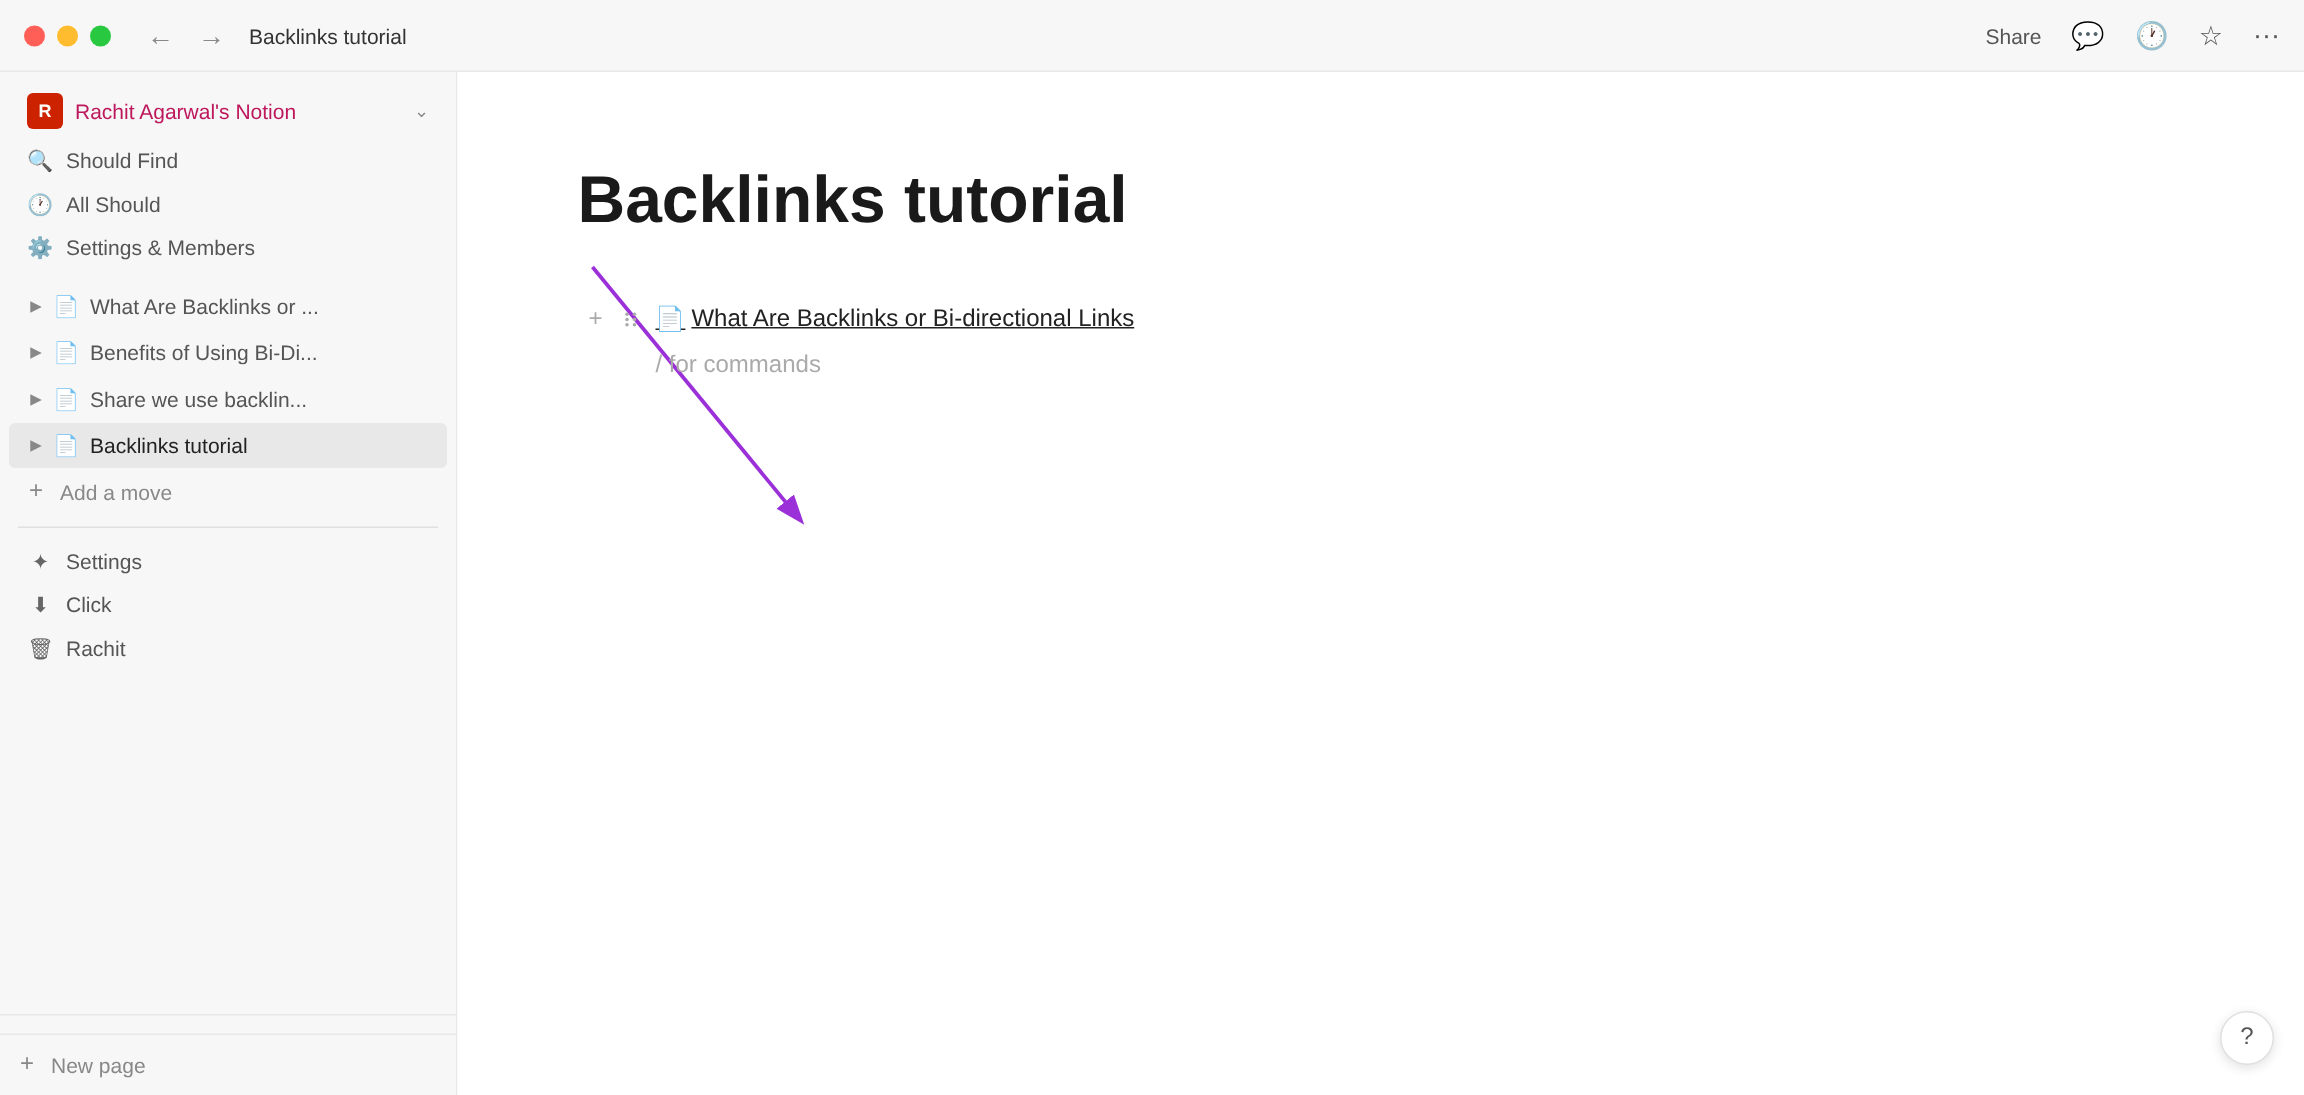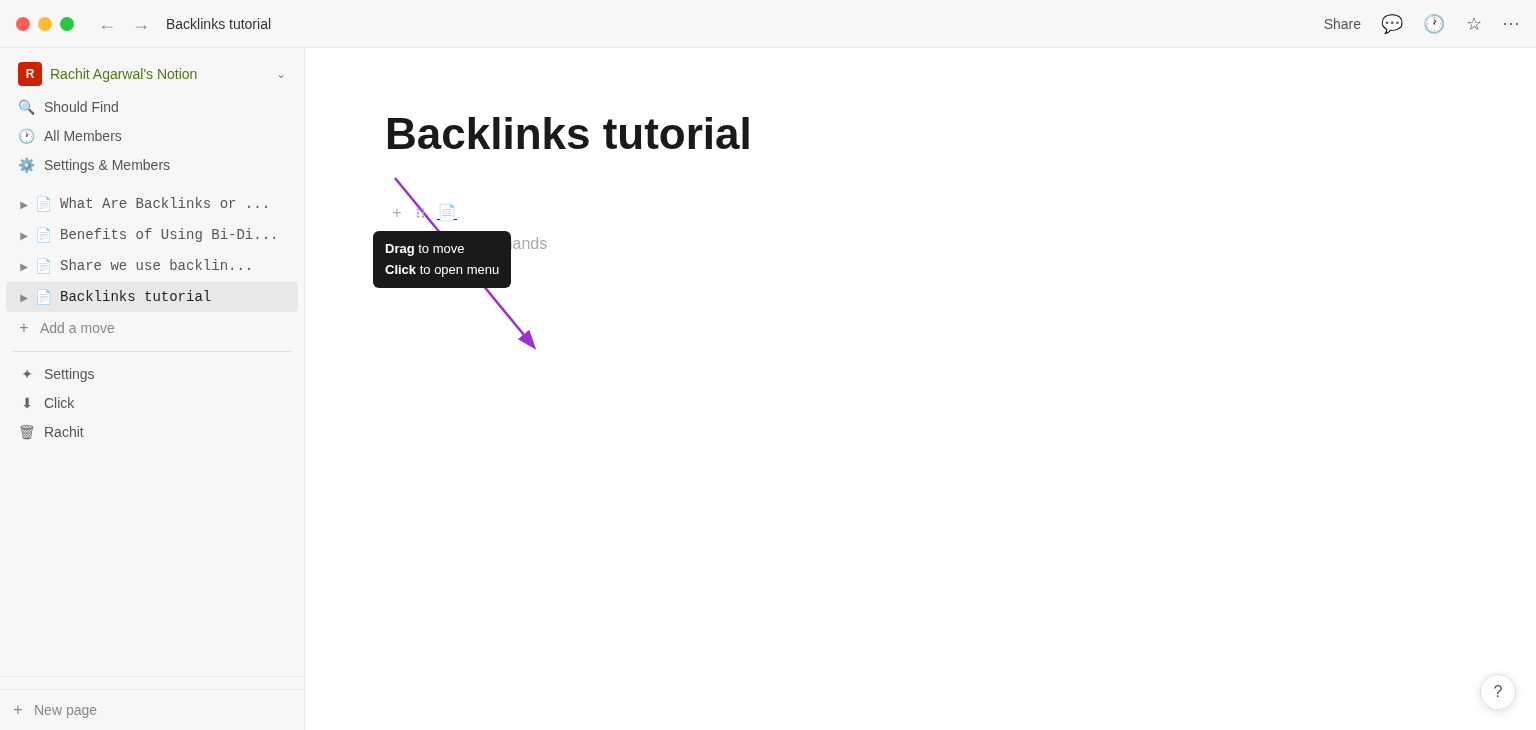--- a/index.html
+++ b/index.html
@@ -123,21 +123,21 @@
       justify-content: center;
       font-size: 12px;
       font-weight: 600;
       margin-right: 8px;
       flex-shrink: 0;
     }
 
     .workspace-name {
       font-size: 14px;
       font-weight: 500;
-      color: #4d7c0f;
+      color: #be185d;
       flex: 1;
     }
 
     .workspace-chevron {
       color: #888;
       font-size: 12px;
     }
 
     .sidebar-nav-item {
       display: flex;
@@ -209,21 +209,20 @@
       font-size: 14px;
       margin-right: 6px;
       flex-shrink: 0;
       color: #666;
     }
     .page-label {
       flex: 1;
       overflow: hidden;
       text-overflow: ellipsis;
       white-space: nowrap;
-      font-family: Liberation Mono, monospace;
     }
 
     .add-page-item {
       display: flex;
       align-items: center;
       padding: 5px 12px 5px 8px;
       cursor: pointer;
       border-radius: 4px;
       margin: 1px 6px;
       color: #888;
@@ -418,21 +417,21 @@
         <span class="workspace-name">Rachit Agarwal's Notion</span>
         <span class="workspace-chevron">⌄</span>
       </div>
 
       <div class="sidebar-nav-item">
         <span class="nav-icon">🔍</span>
         <span>Should Find</span>
       </div>
       <div class="sidebar-nav-item">
         <span class="nav-icon">🕐</span>
-        <span>All Members</span>
+        <span>All Should</span>
       </div>
       <div class="sidebar-nav-item">
         <span class="nav-icon">⚙️</span>
         <span>Settings &amp; Members</span>
       </div>
     </div>
 
     <div class="sidebar-pages">
       <div class="sidebar-page-item">
         <span class="page-chevron">▶</span>
@@ -508,27 +507,24 @@
             <circle cx="4" cy="3.5" r="1.2" fill="#aaa"></circle>
             <circle cx="4" cy="7" r="1.2" fill="#aaa"></circle>
             <circle cx="4" cy="10.5" r="1.2" fill="#aaa"></circle>
             <circle cx="9" cy="3.5" r="1.2" fill="#aaa"></circle>
             <circle cx="9" cy="7" r="1.2" fill="#aaa"></circle>
             <circle cx="9" cy="10.5" r="1.2" fill="#aaa"></circle>
           </svg>
         </div>
       </div>
 
-      <div class="drag-tooltip">
-        <span class="bold">Drag</span><span> to move</span><br>
-        <span class="bold">Click</span><span> to open menu</span>
-      </div>
 
       <div class="page-link-block">
         <span class="page-link-icon">📄</span>
+        <span>What Are Backlinks or Bi-directional Links</span>
       </div>
     </div>
 
     <div class="block-row" style="padding-left: 52px; margin-top: 8px;">
       <span class="text-block">
         / <span>for commands</span>
       </span>
     </div>
 
     <button class="help-btn">?</button>

